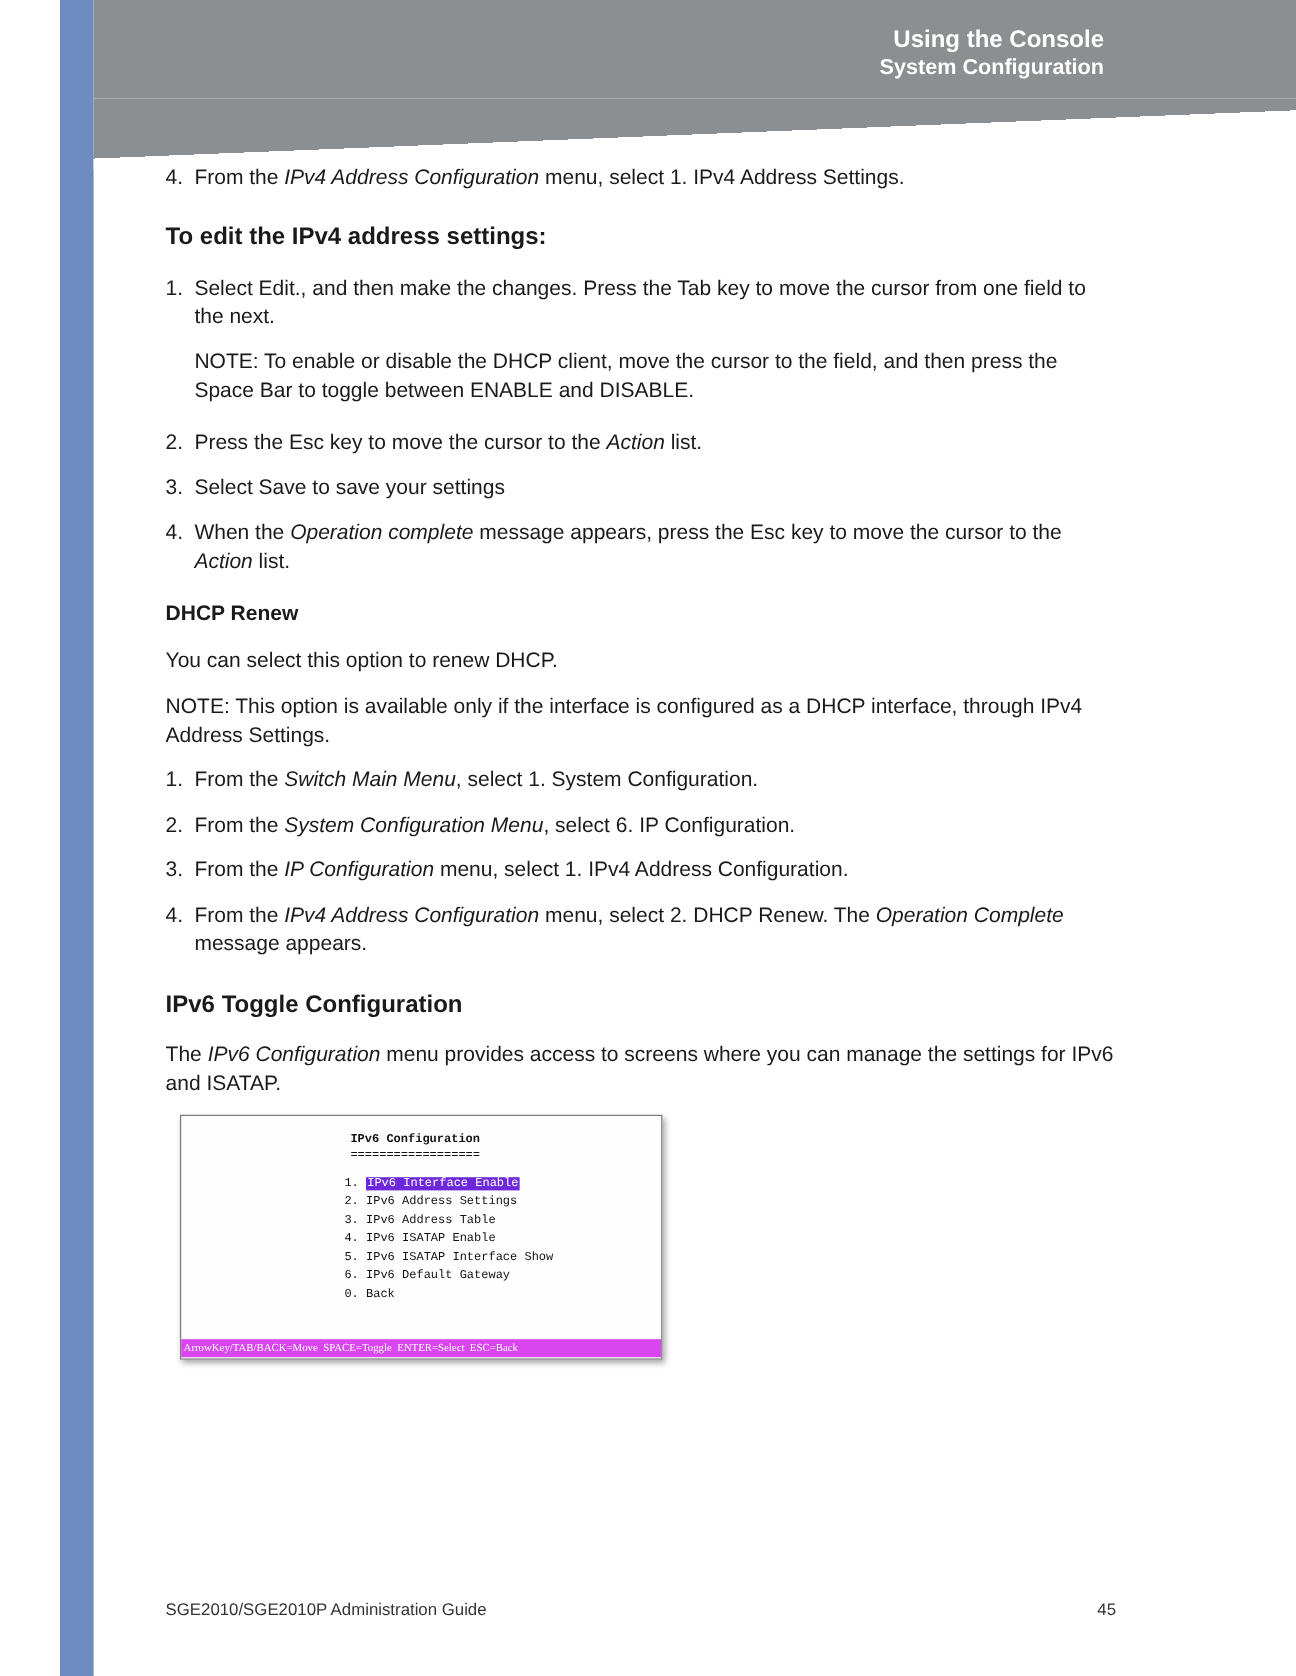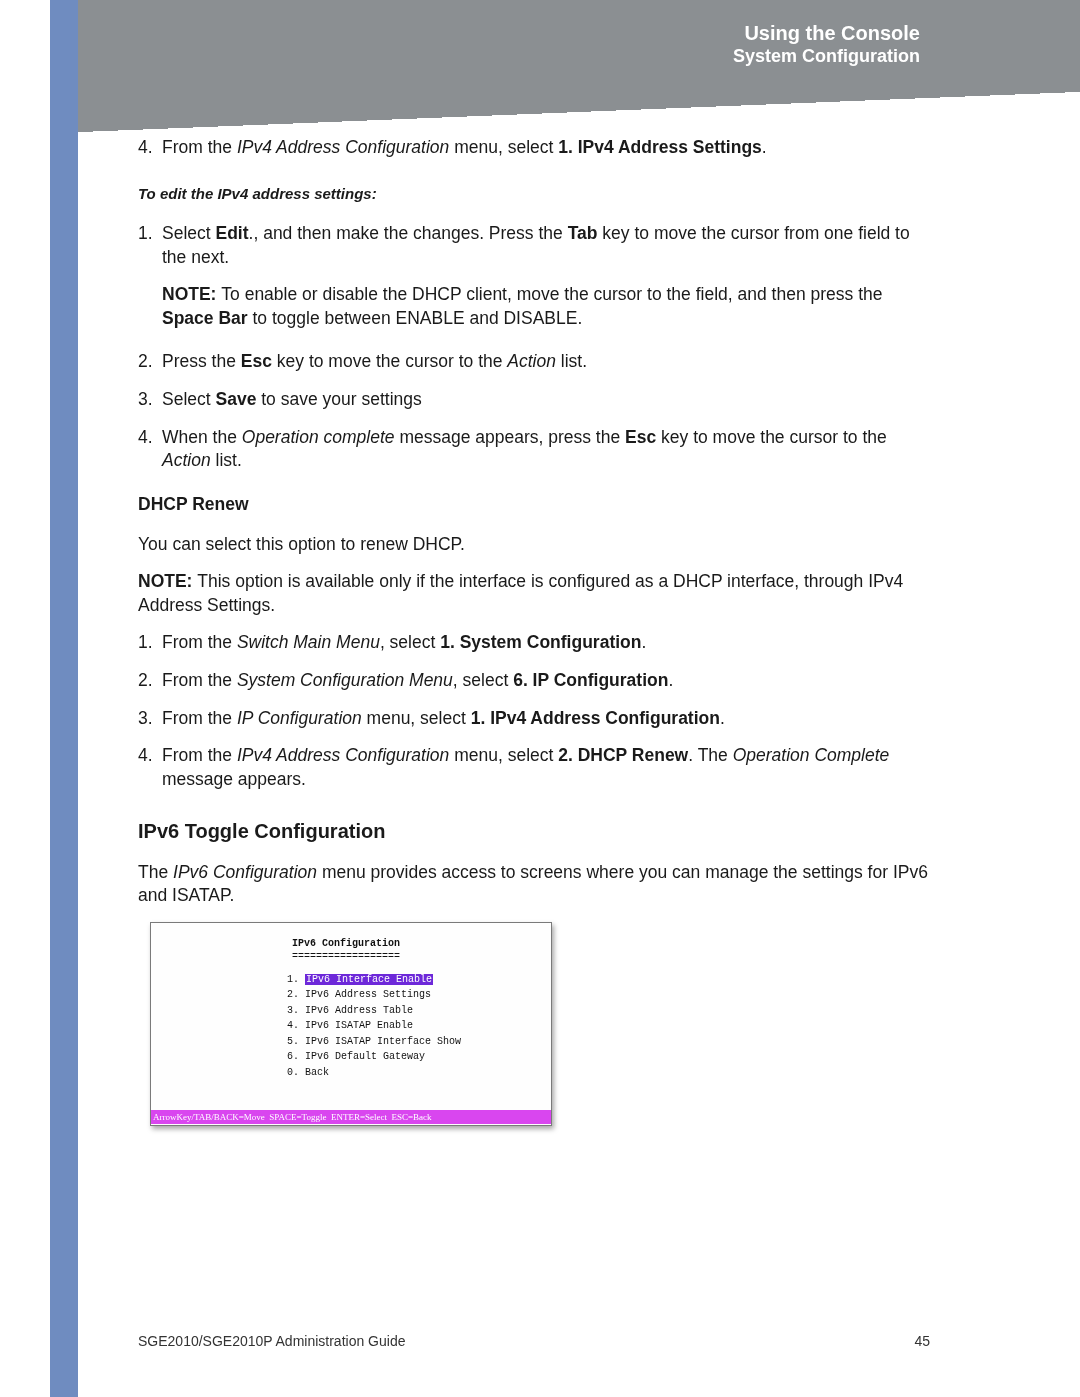--- a/index.html
+++ b/index.html
@@ -68,35 +68,34 @@
     font-size: 17.5px;
     line-height: 1.35;
     color: #1a1a1a;
   }
   .para { margin: 0 0 14px 0; }
   .indent { padding-left: 24px; }
   .num-item { display: flex; margin-bottom: 14px; }
   .num-item .num { width: 24px; flex: 0 0 24px; }
   .num-item .txt { flex: 1; }
   .sub-head-italic {
-    font-style: italic;
     font-weight: 700;
     margin: 24px 0 18px 0;
-    font-size: 15px;
+    font-size: 20px;
   }
   .sub-head-bold {
     font-weight: 700;
     margin: 20px 0 16px 0;
   }
   .h2 {
     font-weight: 700;
     font-size: 20px;
     margin: 26px 0 16px 0;
   }
-  b { font-weight: 700; margin-top: 10px; }
+  b { font-weight: 400; margin-top: 10px; }
   i { font-style: italic; }
 
   .console-img {
     width: 400px;
     height: 202px;
     margin: 12px 0 0 12px;
     background: #fefefe;
     border: 1px solid #7a7a7a;
     box-shadow: 2px 3px 5px rgba(0,0,0,0.35);
     position: relative;

